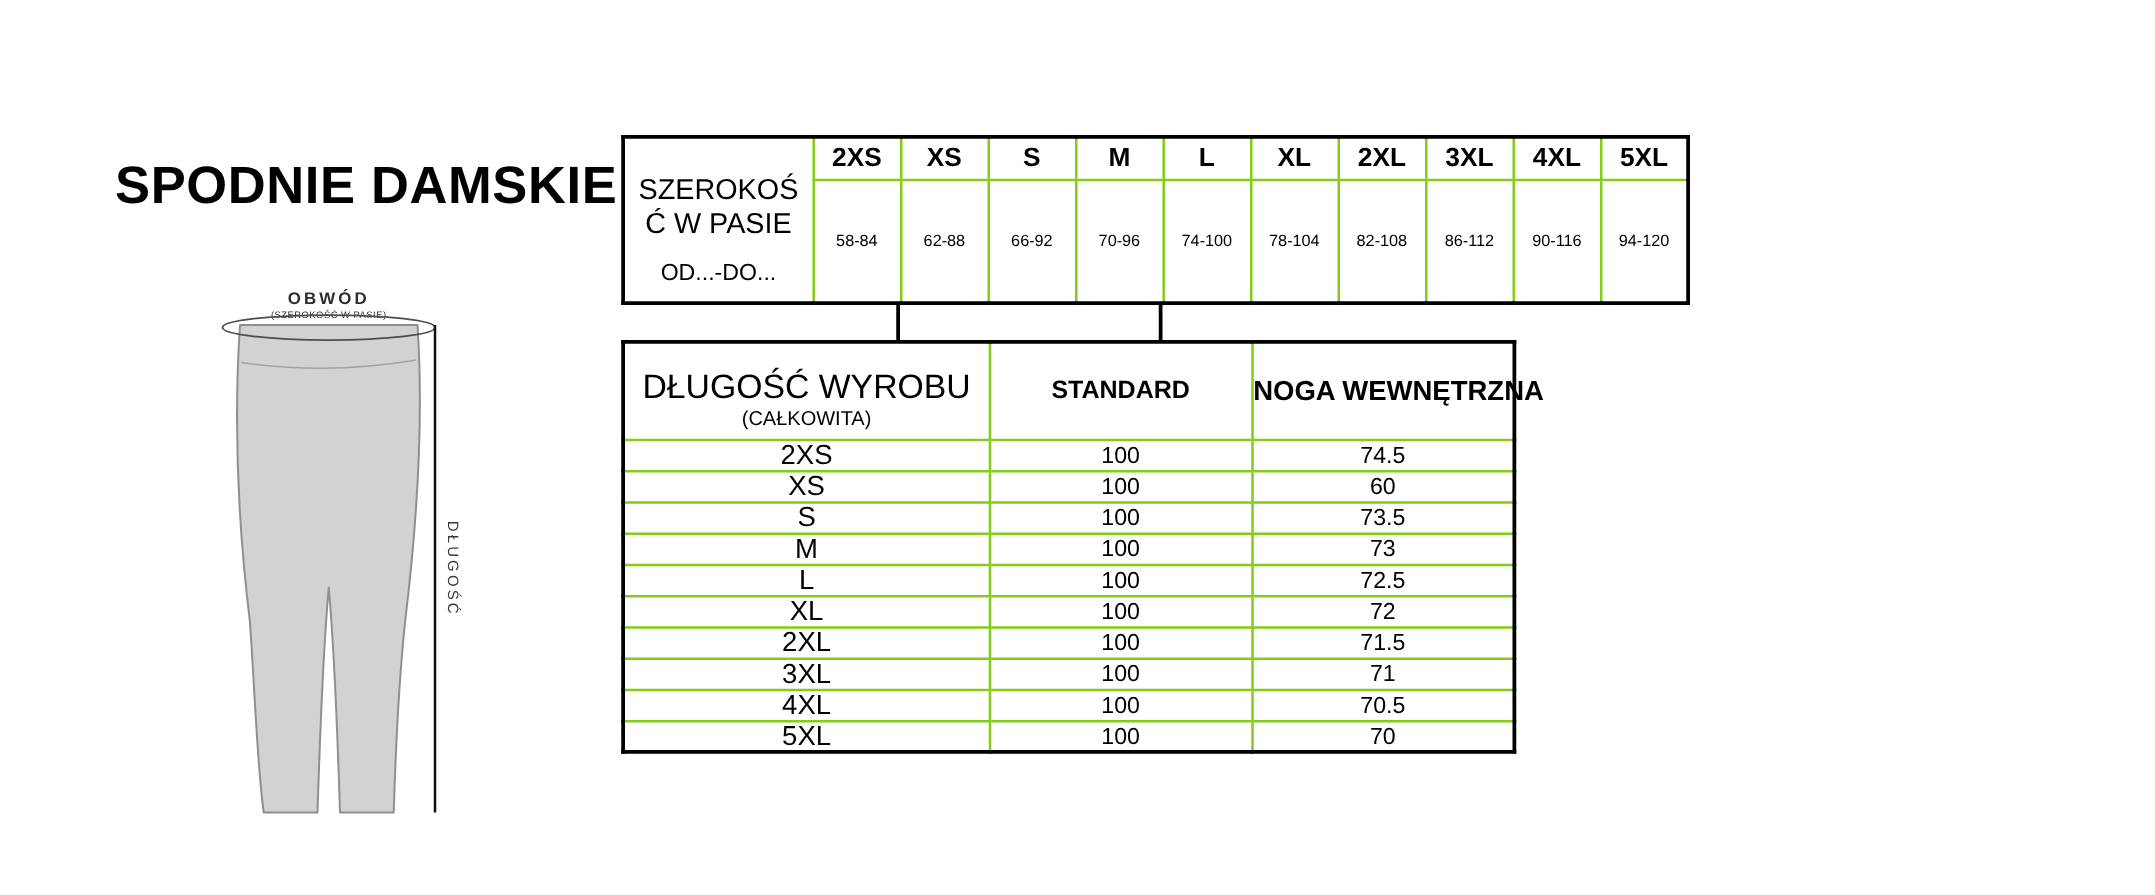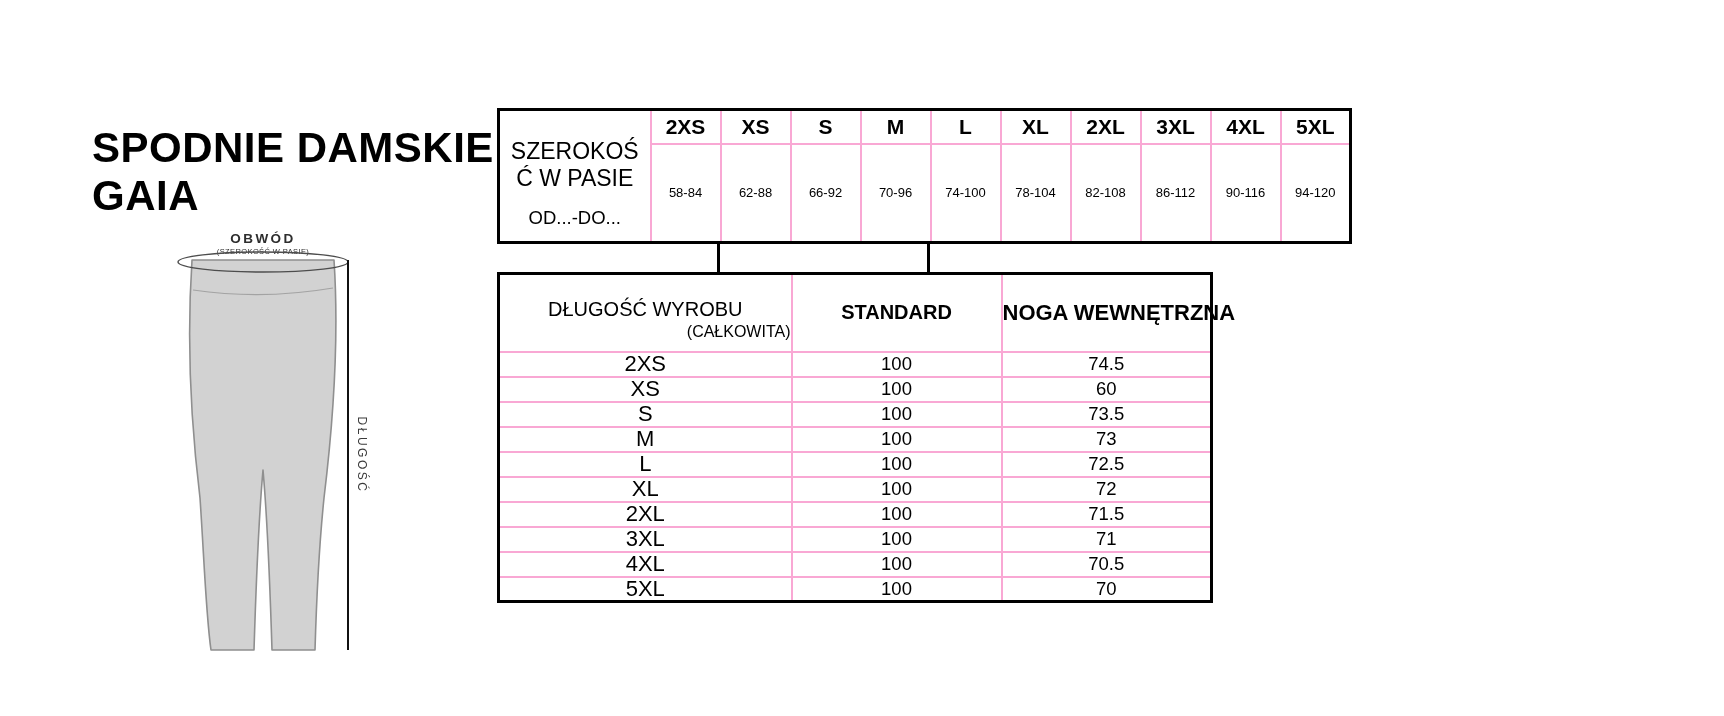--- a/index.html
+++ b/index.html
@@ -35,54 +35,53 @@
                    font-family: "Liberation Sans", "DejaVu Sans", sans-serif; }
   .svg-dlugosc   { font-size: 12px; letter-spacing: 2.5px; fill: #3a3a3a;
                    font-family: "Liberation Sans", "DejaVu Sans", sans-serif; }
   .pants-body   { fill: #d2d2d2; stroke: #8f8f8f; stroke-width: 1.6; stroke-linejoin: round; }
   .waist-seam   { fill: none; stroke: #a3a3a3; stroke-width: 1.2; }
   .waist-ellipse{ fill: none; stroke: #4d4d4d; stroke-width: 1.4; }
   .measure-line { stroke: #111111; stroke-width: 2; }
 
   
   table { border-collapse: collapse; table-layout: fixed; position: absolute; background: #ffffff; }
-  th, td { border: 2px solid #f9a8d4; text-align: center; vertical-align: middle; padding: 0; }
+  th, td { border: 2px solid #84cc16; text-align: center; vertical-align: middle; padding: 0; }
 
   
   .waist-table { left: 497px; top: 108px; width: 854px; border: 3px solid #000; }
   .wt-header-cell { font-weight: 400; font-size: 23px; }
   .wt-header-label { width: 136px; margin: 15px auto; overflow-wrap: break-word; line-height: 1.18; }
   .wt-header-sub { font-size: 18.5px; margin-top: 3px; }
   .wt-size-cell  { height: 34px; font-weight: bold; font-size: 21px; }
   .wt-range-cell { height: 99px; font-weight: 400; font-size: 13px; }
 
   
   .connector { position: absolute; width: 3px; height: 29px; top: 244px; background: #000; }
   .connector-1 { left: 717px; }
   .connector-2 { left: 927px; }
 
   
   .length-table { left: 497px; top: 272px; width: 713px; border: 3px solid #000; }
   .lt-head-row th { height: 78px; }
-  .lt-col1-label { font-size: 20px; font-weight: 400; line-height: 1.15; margin-top: 13px; }
-  .lt-col1-sub   { font-size: 16px; font-weight: 400; margin-top: 2px; text-align: right; }
+  .lt-col1-label { font-size: 27px; font-weight: 400; line-height: 1.15; margin-top: 13px; }
+  .lt-col1-sub   { font-size: 16px; font-weight: 400; margin-top: 2px; }
   .lt-col2-label { font-size: 20px;   font-weight: bold; }
   .lt-col3-label { font-size: 22px; font-weight: bold; white-space: nowrap; }
   .length-table tbody td { height: 25px; }
   .lt-size-cell { font-size: 22px; line-height: 1; }
   .lt-val-cell  { font-size: 18.5px; line-height: 1; }
 </style>
 </head>
 <body>
 
 <div class="canvas">
 
   <div class="title">
     <div>SPODNIE DAMSKIE</div>
-    <div>GAIA</div>
   </div>
 
   <svg class="pants-svg" width="200" height="440" viewBox="0 0 200 440">
     <text class="svg-obwod" x="87" y="17" text-anchor="middle">OBWÓD</text>
     <text class="svg-obwod-sub" x="87" y="28" text-anchor="middle">(SZEROKOŚĆ W PASIE)</text>
     <path class="pants-body" d="M16,34 L158,34
              C163,110 158,190 148,272
              C142,330 140,390 139,424
              L96,424
              C94,360 92,300 87,244

